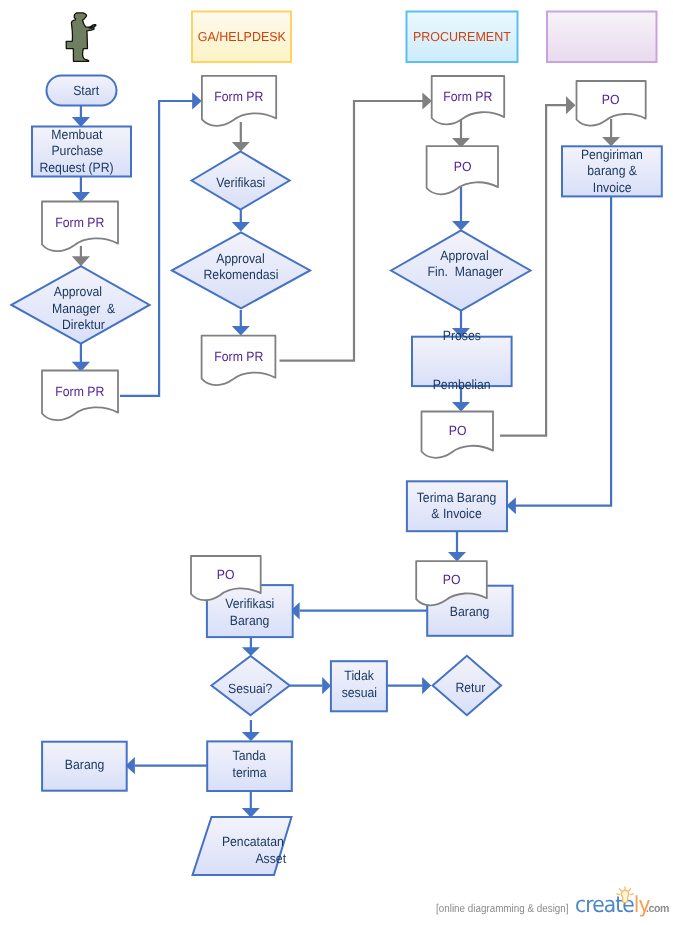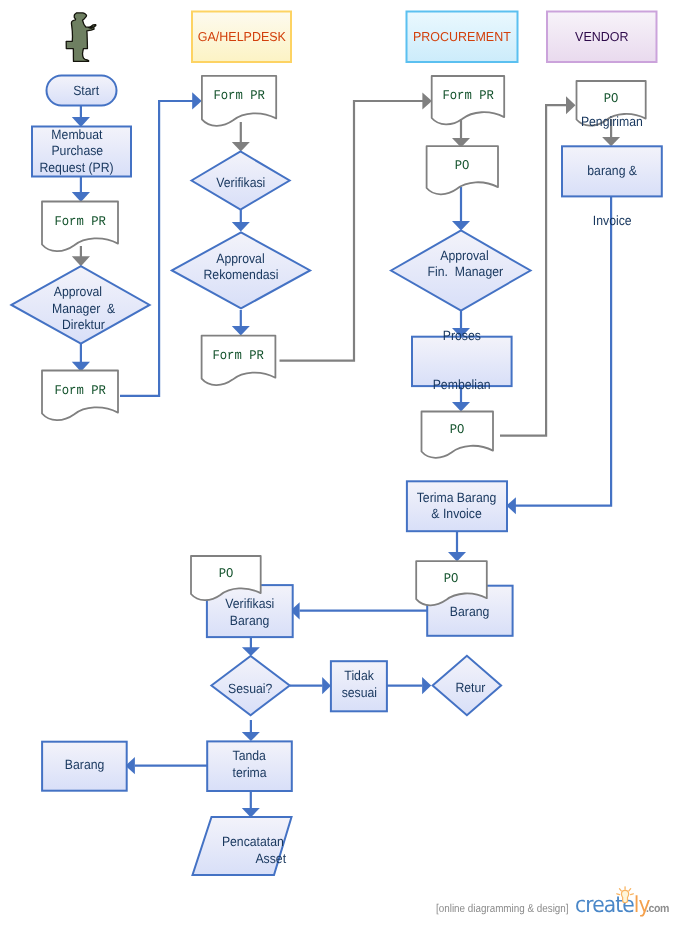--- a/index.html
+++ b/index.html
@@ -5,21 +5,21 @@
 <style>
   html,body{margin:0;padding:0;background:#ffffff;}
   body{width:673px;height:925px;overflow:hidden;
        font-family:"Liberation Sans",sans-serif;
        -webkit-font-smoothing:antialiased;text-rendering:geometricPrecision;}
   #stage{position:relative;width:673px;height:925px;background:#fff;}
   svg.layer{position:absolute;left:0;top:0;width:673px;height:925px;overflow:visible;}
   .lbl{position:absolute;display:flex;flex-direction:column;align-items:center;
        justify-content:center;text-align:center;color:#17365D;font-size:13.4px;line-height:16.5px;}
   .lbl > span{display:block;transform:scaleX(0.915);white-space:pre;}
-  .lbl.doc{color:#14532d;font-family:Liberation Mono, monospace;}
+  .lbl.doc{color:#4c1d95;}
   .lane-lbl{position:absolute;display:flex;align-items:center;justify-content:center;
        text-align:center;font-size:13px;letter-spacing:0px;}
   .lane-lbl > span{display:inline-block;transform:scaleX(0.96);}
   #footer{position:absolute;left:0;top:0;width:673px;height:925px;}
   .tagline{position:absolute;left:436px;top:903px;font-size:11.4px;color:#8A8A8A;
        letter-spacing:0px;white-space:nowrap;line-height:12px;
        transform:scaleX(0.865);transform-origin:0 0;}
   .brand{position:absolute;left:574.5px;top:895px;font-size:22px;line-height:21px;
        font-family:"DejaVu Sans",sans-serif;letter-spacing:-1.0px;white-space:nowrap;
        transform:scaleX(0.92);transform-origin:0 0;}
@@ -191,23 +191,20 @@
   <rect x="42.1" y="741.7" width="84.6" height="49.0" fill="url(#gBlue)" stroke="#4472C4" stroke-width="2"></rect>
   <polygon points="211.5,817 291.5,817 274,875 192.5,875" fill="url(#gBlue)" stroke="#4472C4" stroke-width="2"></polygon>
 </svg>
 
 <div class="lane-lbl" style="left:406px;top:11px;width:112px;height:51px;color:#D2400C;">
       <span>PROCUREMENT</span>
     </div>
 <div class="lane-lbl" style="left:192px;top:11px;width:100px;height:51px;color:#D2400C;">
       <span>GA/HELPDESK</span>
     </div>
-<div class="lane-lbl" style="left:547px;top:11px;width:110px;height:51px;color:#2E0A4B;">
-      <span>VENDOR</span>
-    </div>
 
 <div class="lbl" style="left:51px;top:75.3px;width:71px;height:31px;">
       <span>Start</span>
     </div>
 
 <div class="lbl" style="left:27px;top:126.1px;width:100px;height:51px;">
   <span>Membuat</span>
   <span>Purchase</span>
   <span>Request (PR)</span>
 </div>
@@ -254,21 +251,21 @@
   <span>Proses</span>
   <span>Pembelian</span>
 </div>
 <div class="lbl doc" style="left:421.5px;top:411.5px;width:71.5px;height:40px;">
       <span>PO</span>
     </div>
 
 <div class="lbl doc" style="left:576.5px;top:81px;width:69.2px;height:38.5px;">
       <span>PO</span>
     </div>
-<div class="lbl" style="left:561.9px;top:146.6px;width:100px;height:50px;gap:33px;">
+<div class="lbl" style="left:561.9px;top:146.6px;width:100px;height:50px;">
   <span>Pengiriman</span>
   <span>barang &amp;</span>
   <span>Invoice</span>
 </div>
 
 <div class="lbl" style="left:406.5px;top:481.1px;width:101px;height:50px;">
   <span>Terima Barang</span>
   <span>&amp; Invoice</span>
 </div>
 <div class="lbl doc" style="left:416.2px;top:561.1px;width:70.6px;height:38px;">

